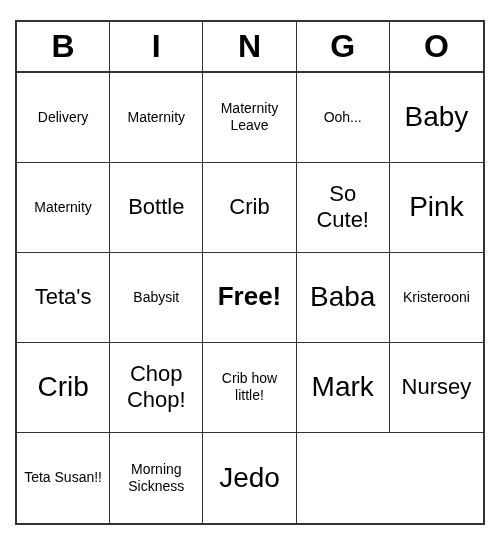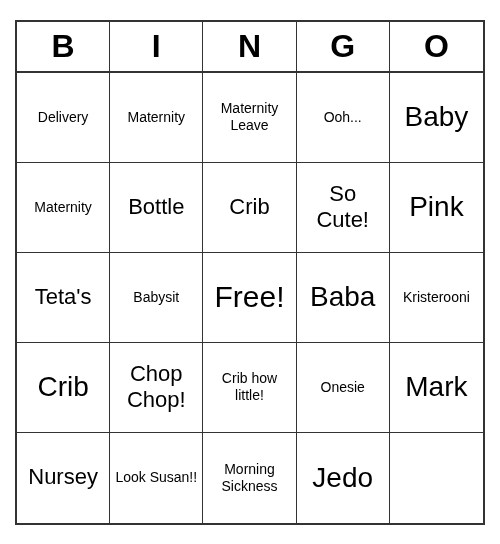--- a/index.html
+++ b/index.html
@@ -75,22 +75,22 @@
       font-size: 22px;
       font-weight: normal;
     }
 
     .cell.xlarge span {
       font-size: 28px;
       font-weight: normal;
     }
 
     .cell.free span {
-      font-size: 30px;
-      font-weight: normal;
+      font-size: 26px;
+      font-weight: bold;
     }
   </style>
 </head>
 <body>
 
 <div class="bingo-card">
   <div class="header-row">
   <div class="header-cell">B</div>
       <div class="header-cell">I</div>
       <div class="header-cell">N</div>
@@ -145,31 +145,28 @@
       </div>
       <div class="cell xlarge">
         <span>Crib</span>
       </div>
       <div class="cell large">
         <span>Chop Chop!</span>
       </div>
       <div class="cell ">
         <span>Crib how little!</span>
       </div>
-      <div class="cell ">
-        <span>Onesie</span>
-      </div>
       <div class="cell xlarge">
         <span>Mark</span>
       </div>
       <div class="cell large">
         <span>Nursey</span>
       </div>
       <div class="cell ">
-        <span>Look Susan!!</span>
+        <span>Teta Susan!!</span>
       </div>
       <div class="cell ">
         <span>Morning Sickness</span>
       </div>
       <div class="cell xlarge">
         <span>Jedo</span>
       </div>
     </div>
 </div>
 

